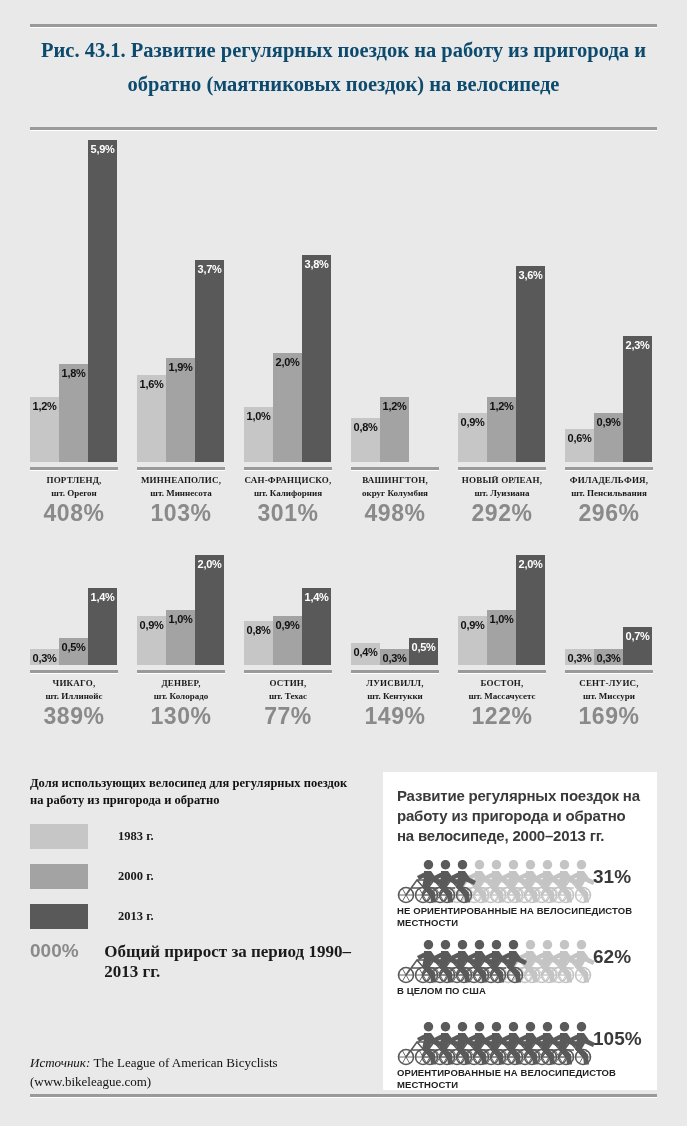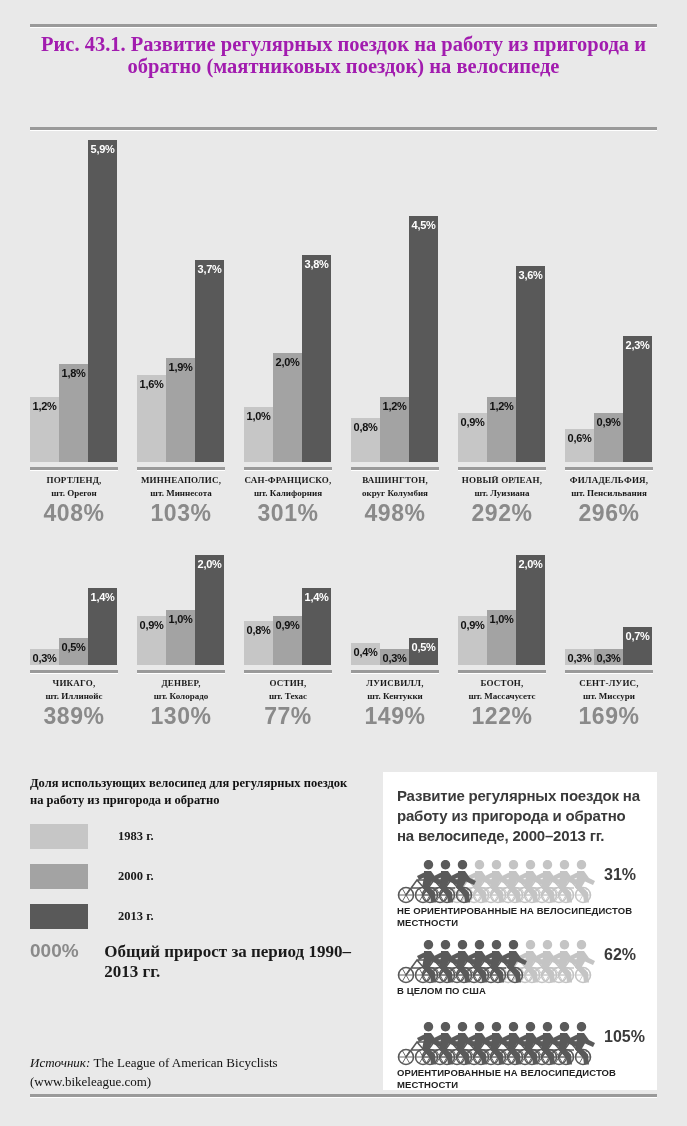--- a/index.html
+++ b/index.html
@@ -16,21 +16,21 @@
   
   .rule{position:absolute;left:30px;width:627px;height:3px;
         background:#9a9a9a;border-bottom:1px solid #ffffff;}
   #rule-top{top:24px;}
   #rule-under-title{top:127px;}
   #rule-bottom{top:1094px;}
 
   
   .title{position:absolute;left:30px;top:33px;width:627px;
          text-align:center;font-family:"Liberation Serif", serif;
-         font-weight:bold;font-size:20.5px;line-height:22px;color:#a21caf;}
+         font-weight:bold;font-size:20.5px;line-height:34px;color:#0c4a6e;}
 
   
   .row{position:absolute;left:0;width:687px;}
   #row-1{top:140px;}
   #row-2{top:555px;}
 
   .group{position:absolute;top:0;}
   .plot{position:relative;}
   .bars{position:absolute;bottom:0;left:0;display:flex;align-items:flex-end;}
   .bar{position:relative;width:29px;margin:0;}
@@ -82,21 +82,21 @@
                font-family:"Liberation Sans", sans-serif;font-weight:bold;
                font-size:15px;line-height:20px;color:#3a3a3a;letter-spacing:-0.2px;}
   .inset-row{position:absolute;left:14px;width:248px;}
   #inset-row-0{top:86px;}
   #inset-row-1{top:166px;}
   #inset-row-2{top:248px;}
   .riders{position:relative;height:46px;width:186px;}
   .riders svg{position:absolute;top:0;left:0;}
   .inset-pct{position:absolute;left:196px;top:8px;
              font-family:"Liberation Sans", sans-serif;font-weight:bold;
-             font-size:16px;color:#3a3a3a;margin-left:11px;}
+             font-size:19px;color:#3a3a3a;}
   .inset-cap{margin-top:1px;
              font-family:"Liberation Sans", sans-serif;font-weight:bold;
              font-size:9.5px;line-height:12px;color:#222;letter-spacing:0.1px;}
 </style>
 </head>
 <body>
 
 <div class="page">
 
   <div class="rule" id="rule-top"></div>
@@ -171,23 +171,20 @@
       </div>
       <div class="group" style="left: 351px; width: 96px;">
         <div class="plot" style="height: 322px; width: 88px;">
           <div class="bars">
             <div class="bar b1990" style="height: 43.661px;">
               <div class="val">0,8%</div>
             </div>
             <div class="bar b2000" style="height: 65.4915px;">
               <div class="val">1,2%</div>
             </div>
-            <div class="bar b2013" style="height: 245.593px;">
-              <div class="val">4,5%</div>
-            </div>
           </div>
         </div>
         <div class="baseline" style="left: 0px; top: 327px; width: 88px;"></div>
         <div class="city" style="top: 334px; left: -4px; width: 96px;">
           <div class="l1">ВАШИНГТОН,</div>
           <div>округ Колумбия</div>
         </div>
         <div class="growth" style="top: 360px; left: -4px; width: 96px;">498%</div>
       </div>
       <div class="group" style="left: 458px; width: 96px;">

